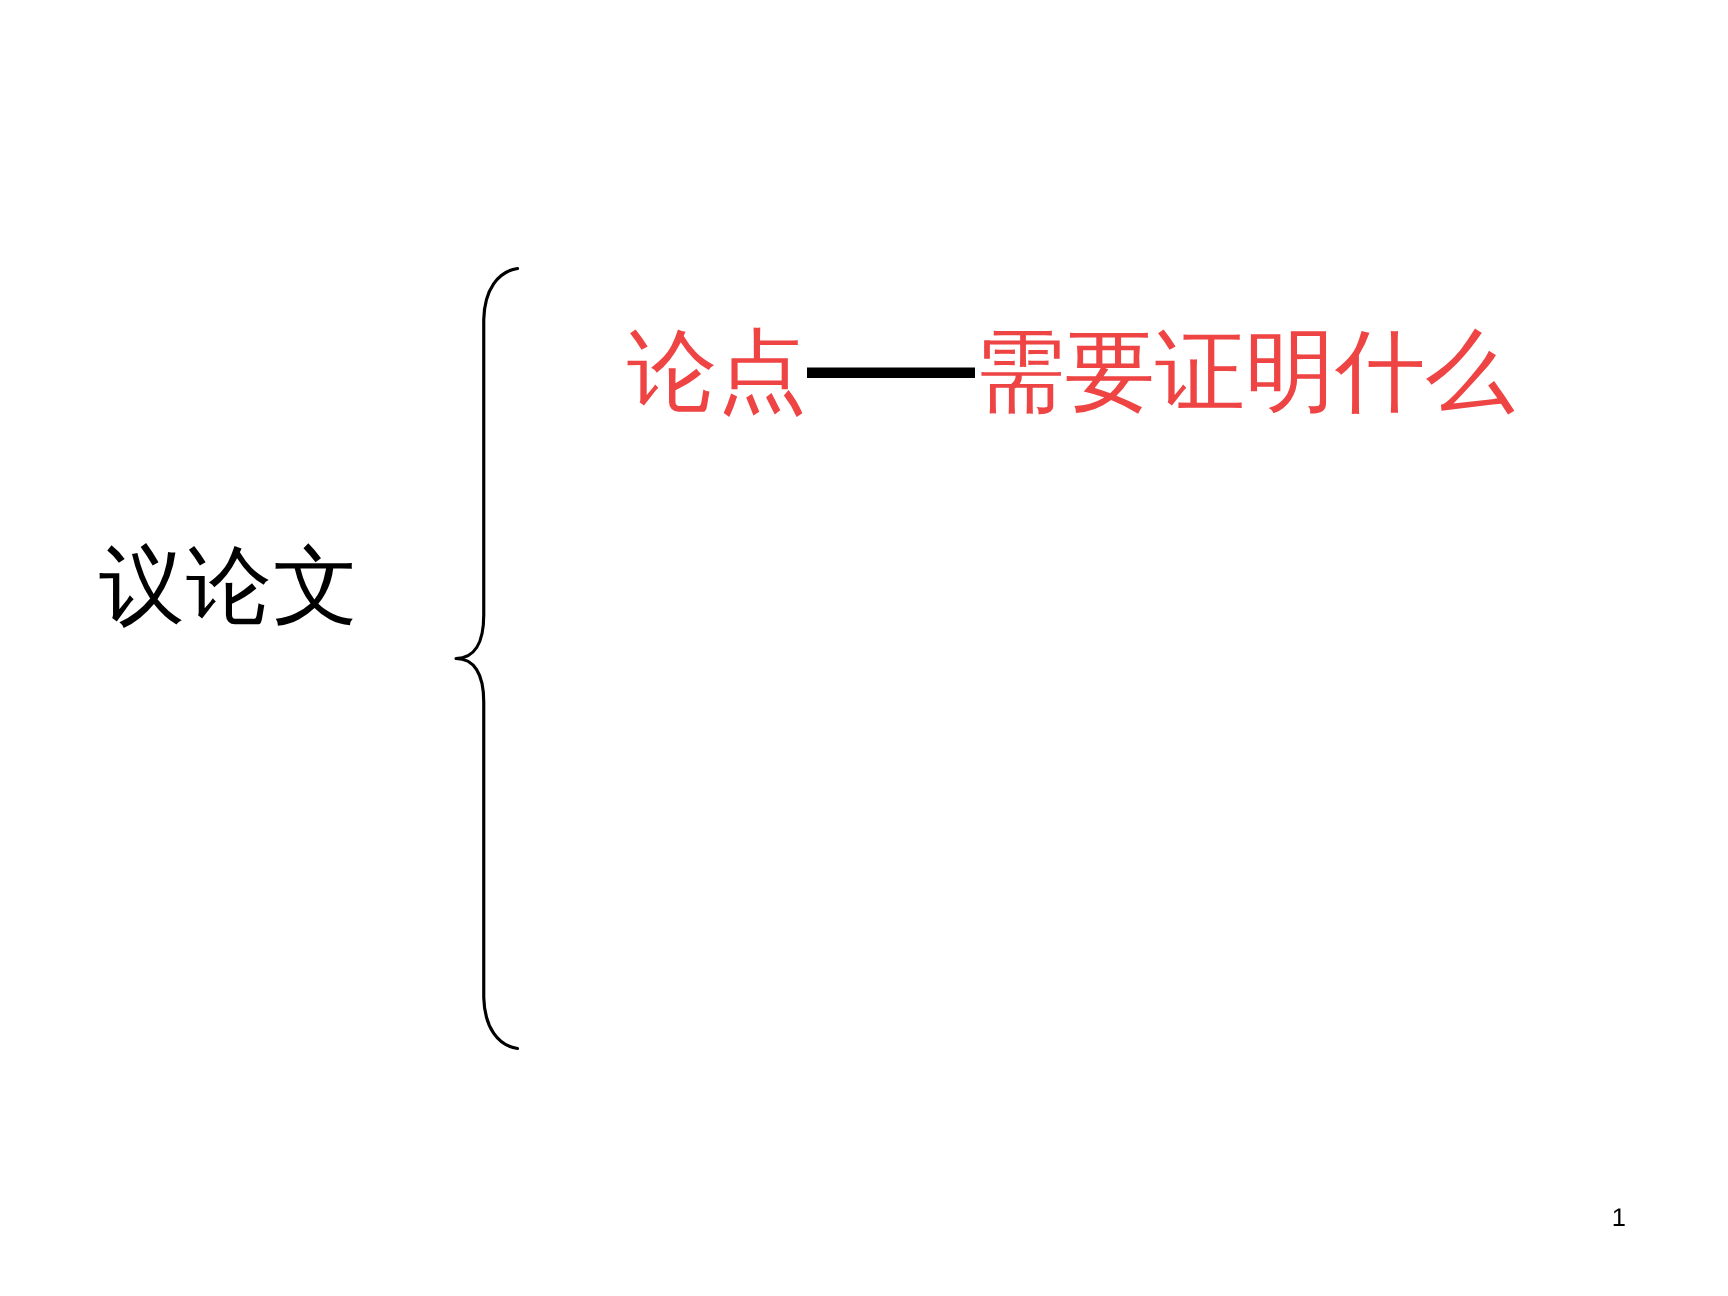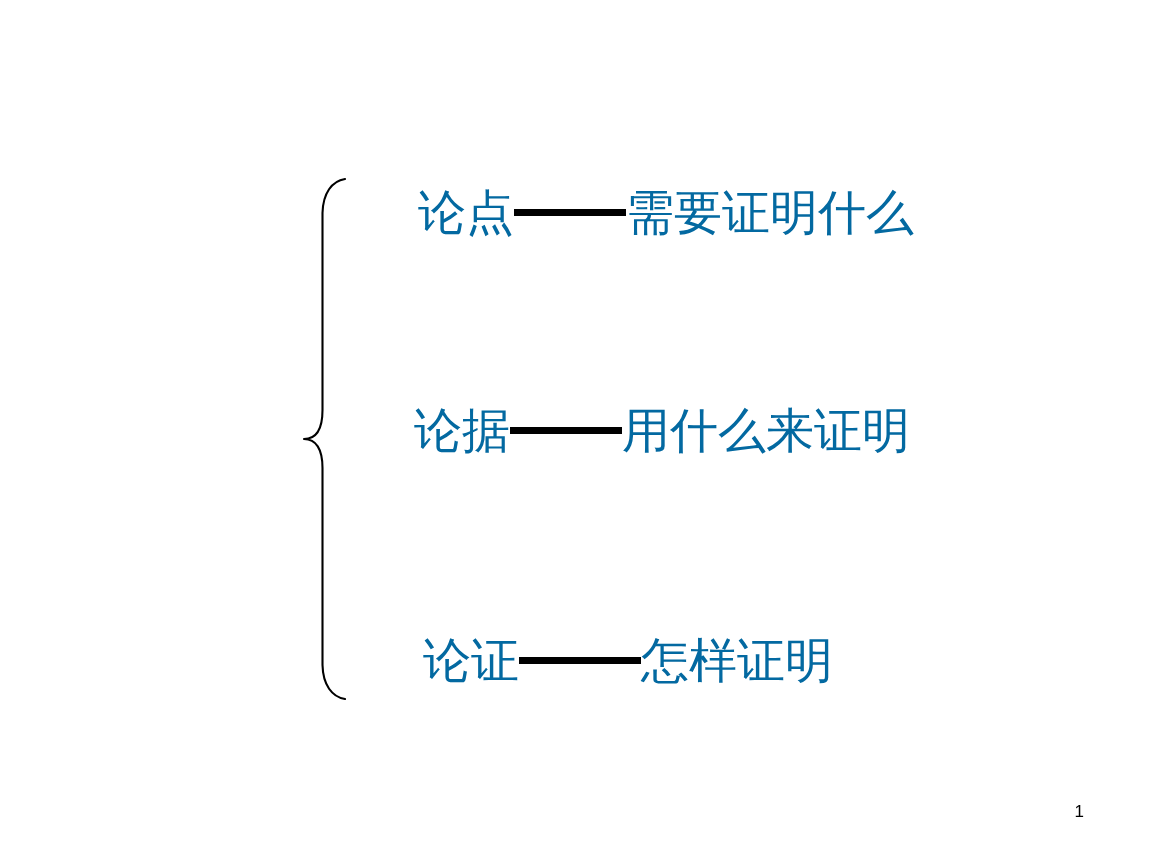--- a/index.html
+++ b/index.html
@@ -57,26 +57,27 @@
   
   .items {
     position: absolute;
     left: 0;
     top: 0;
     width: 1152px;
     height: 864px;
   }
   .item {
     position: absolute;
-    color: #0369a1;
-    font-size: 48px;
+    color: #ef4444;
+    font-size: 60px;
     line-height: 64px;
     white-space: nowrap;
     font-family: "DejaVu Serif", "Liberation Serif", serif;
     letter-spacing: 0px;
+    margin-top: 36px;
   }
   .item-1 { left: 418px; top: 180px; }
   .item-2 { left: 414px; top: 398px; }
   .item-3 { left: 423px; top: 628px; }
 
   .term { display: inline-block; vertical-align: baseline; }
   .dash {
     display: inline-block;
     width: 112px;
     height: 7px;
@@ -99,45 +100,40 @@
     color: #000000;
     line-height: 20px;
   }
 </style>
 </head>
 <body>
 
 <div class="slide">
 
   <div class="left-label">
+    <span class="label-line">议论文</span>
   </div>
 
   <div class="brace-wrap">
     <svg viewBox="0 0 70 548" xmlns="http://www.w3.org/2000/svg">
       <path d="M 57 14
                C 44 16, 35 28, 34.5 48
                L 34.5 245
                C 34.5 264, 28 274, 16 274
                C 28 274, 34.5 284, 34.5 303
                L 34.5 500
                C 35 520, 44 532, 57 534" fill="none" stroke="#000000" stroke-width="2.1" stroke-linecap="round" stroke-linejoin="round"></path>
     </svg>
   </div>
 
   <div class="items">
 
     <div class="item item-1">
       <span class="term">论点</span><span class="dash"></span><span class="desc">需要证明什么</span>
     </div>
 
-    <div class="item item-2">
-      <span class="term">论据</span><span class="dash"></span><span class="desc">用什么来证明</span>
-    </div>
 
-    <div class="item item-3">
-      <span class="term">论证</span><span class="dash"></span><span class="desc">怎样证明</span>
-    </div>
 
   </div>
 
   <div class="page-number">1</div>
 
 </div>
 
 </body></html>

